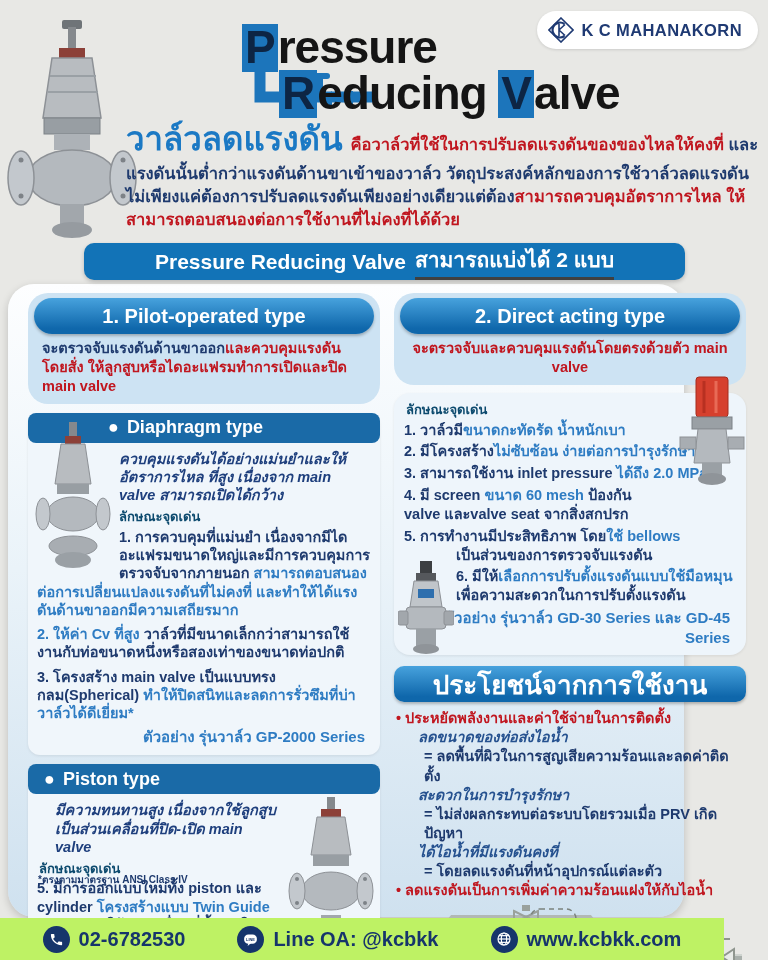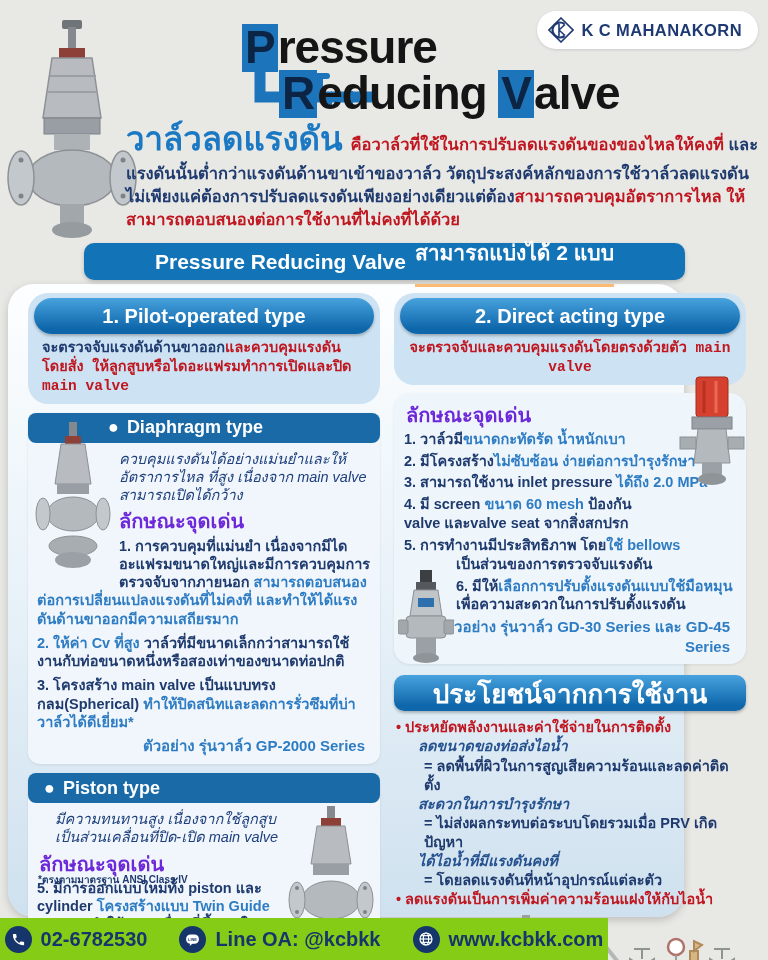--- a/index.html
+++ b/index.html
@@ -19,44 +19,44 @@
   .intro { position:absolute; left:126px; top:116px; width:640px; font-size:16.5px; font-weight:700; line-height:1.4; }
   .intro .lead { font-size:33px; font-weight:800; color:#1b79c4; margin-right:8px; }
   .t-red { color:#c0161f; }
   .t-navy { color:#1e3a6e; }
   .t-blue { color:#2e7cc3; }
 
   
   .banner { position:absolute; left:84px; top:243px; width:601px; height:37px; background:#1273b7; border-radius:10px;
             display:flex; align-items:center; justify-content:center; gap:9px; color:#fff; font-weight:800; font-size:21px;
             z-index:5; box-shadow:0 2px 4px rgba(0,0,0,.2); }
-  .banner .th-u { border-bottom:3px solid #fdba74; padding-bottom:15px; }
+  .banner .th-u { border-bottom:3px solid #404040; padding-bottom:1px; }
 
   
   .card { position:absolute; left:8px; top:284px; width:676px; height:633px; border-radius:26px;
           background:linear-gradient(180deg,#fdfeff 0%, #eaf3f9 45%, #cfe1ef 100%); box-shadow:0 3px 8px rgba(0,0,0,.18); }
   .col-l { position:absolute; left:20px; top:9px; width:352px; }
   .col-r { position:absolute; left:386px; top:9px; width:352px; }
 
   .typebox { background:#cde3f3; border-radius:20px; padding:5px 6px 7px; }
   .pill { height:36px; border-radius:20px; background:linear-gradient(180deg,#47a2dd 0%, #0f67ab 85%);
           display:flex; align-items:center; justify-content:center; color:#fff; font-weight:800; font-size:20px;
           box-shadow:0 2px 3px rgba(0,0,0,.25); }
-  .tdesc { padding:5px 8px 1px; font-size:14.5px; font-weight:700; line-height:1.3;font-family:Liberation Mono, monospace; }
+  .tdesc { padding:5px 8px 1px; font-size:14.5px; font-weight:700; line-height:1.3; }
   .tdesc.center { text-align:center; }
 
   .section { margin-top:9px; background:#f0f6fb; border-radius:12px; padding-bottom:6px; box-shadow:0 1px 3px rgba(0,0,0,.08); }
   .secbar { background:#1a6aa7; border-radius:8px; height:30px; display:flex; align-items:center; gap:8px;
             color:#fff; font-weight:800; font-size:18px; padding-left:16px; }
   .secbar.indent { padding-left:80px; }
   .sec-body { padding:7px 9px 2px; font-size:14.5px; line-height:1.26; position:relative; }
   .valve-float-l { float:left; width:78px; height:152px; margin:-28px 6px 2px -2px; }
   .valve-float-r { float:right; width:88px; height:150px; margin:-4px -4px 2px 5px; }
-  .sec-intro { font-style:italic; font-weight:400; color:#1e3f7d; margin-bottom:5px; }
-  .feat-label { color:#6d28d9; font-weight:800; font-size:20px; margin:2px 0 2px 34px; }
+  .sec-intro { font-style:italic; font-weight:700; color:#1e3f7d; margin-bottom:5px; }
+  .feat-label { color:#0c4a6e; font-weight:800; font-size:13px; margin:2px 0 2px 34px; }
   .feat-label.flush { margin-left:2px; }
   .item { font-weight:600; margin-bottom:6px; }
   .example { color:#2e7cc3; font-weight:800; font-size:15px; text-align:right; padding-right:6px; }
 
   .featbox { margin-top:8px; background:#eef5fb; border-radius:16px; padding:9px 10px 8px; position:relative; min-height:216px;
              box-shadow:0 1px 3px rgba(0,0,0,.08); font-size:14.5px; line-height:1.3; }
   .valve-red { position:absolute; right:-2px; top:-18px; }
   .valve-sm { position:absolute; left:4px; bottom:0px; }
   .ml { margin-left:52px; }
 
@@ -67,22 +67,22 @@
   .bbody { padding:7px 4px 0 2px; font-size:14.5px; line-height:1.32; }
   .bullet-line { color:#c0161f; font-weight:800; }
   .sub-i { font-style:italic; font-weight:700; color:#25518f; margin-left:22px; }
   .eq { font-weight:600; color:#1e3a6e; margin-left:28px; }
 
   .diagram { margin-top:5px; position:relative; }
 
   .footnotes { position:absolute; left:30px; top:589px; font-size:10px; font-weight:600; color:#1e3a6e; line-height:1.35; }
 
   
-  .footer { position:absolute; left:0; top:918px; width:608px; height:42px; background:#84cc16;
-            display:flex; align-items:center; justify-content:center; gap:32px; }
+  .footer { position:absolute; left:0; top:918px; width:724px; height:42px; background:#bef264;
+            display:flex; align-items:center; justify-content:center; gap:52px; }
   .f-item { display:flex; align-items:center; gap:9px; color:#16356b; font-weight:800; font-size:20px; }
   .f-ic { width:27px; height:27px; border-radius:50%; background:#16356b; display:flex; align-items:center; justify-content:center; }
 </style>
 </head>
 <body>
 
 <div class="page">
 
   <svg class="hero-valve" viewBox="0 0 136 228">
     <rect x="58" y="2" width="20" height="9" rx="2" fill="#6f7478"></rect>

